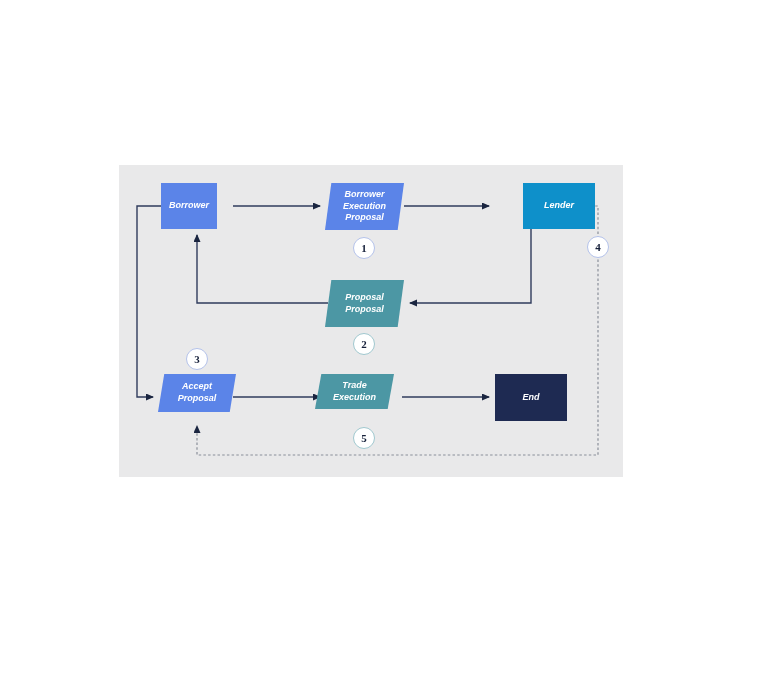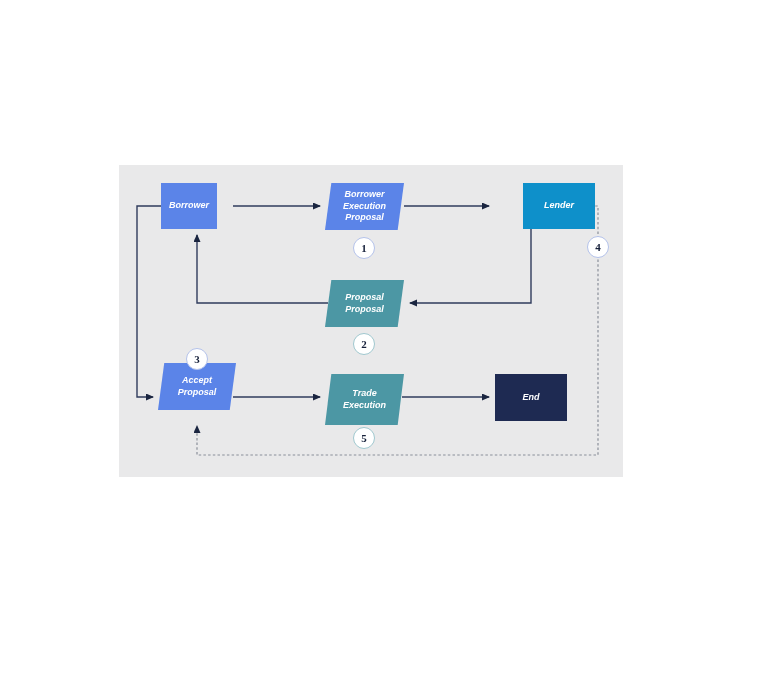--- a/index.html
+++ b/index.html
@@ -60,22 +60,22 @@
   .rect-lender { background: var(--lender_blue, #0e90ca); }
   .rect-end    { background: var(--end_navy, #1e2a52); }
   .para        { clip-path: polygon(8% 0, 100% 0, 92% 100%, 0 100%); padding: 0 12px; }
   .para-blue   { background: var(--blue, #5b84e8); }
   .para-teal   { background: var(--teal, #4c97a4); }
 
   .n-borrower { left: 42px;  top: 18px;  width: 56px; height: 46px; }
   .n-bep      { left: 206px; top: 18px;  width: 79px; height: 47px; }
   .n-lender   { left: 376px; top: 18px;  width: 72px; height: 46px; margin-left: 28px; }
   .n-counter  { left: 206px; top: 115px; width: 79px; height: 47px; }
-  .n-accept   { left: 39px;  top: 198px; width: 78px; height: 47px; }
-  .n-trade    { left: 206px; top: 209px; width: 79px; height: 51px; }
+  .n-accept   { left: 39px;  top: 209px; width: 78px; height: 38px; }
+  .n-trade    { left: 196px; top: 209px; width: 79px; height: 35px; }
   .n-end      { left: 376px; top: 209px; width: 72px; height: 47px; }
 
   .step {
     position: absolute;
     width: 20px; height: 20px;
     border-radius: 50%;
     background: #ffffff;
     display: flex;
     align-items: center;
     justify-content: center;

